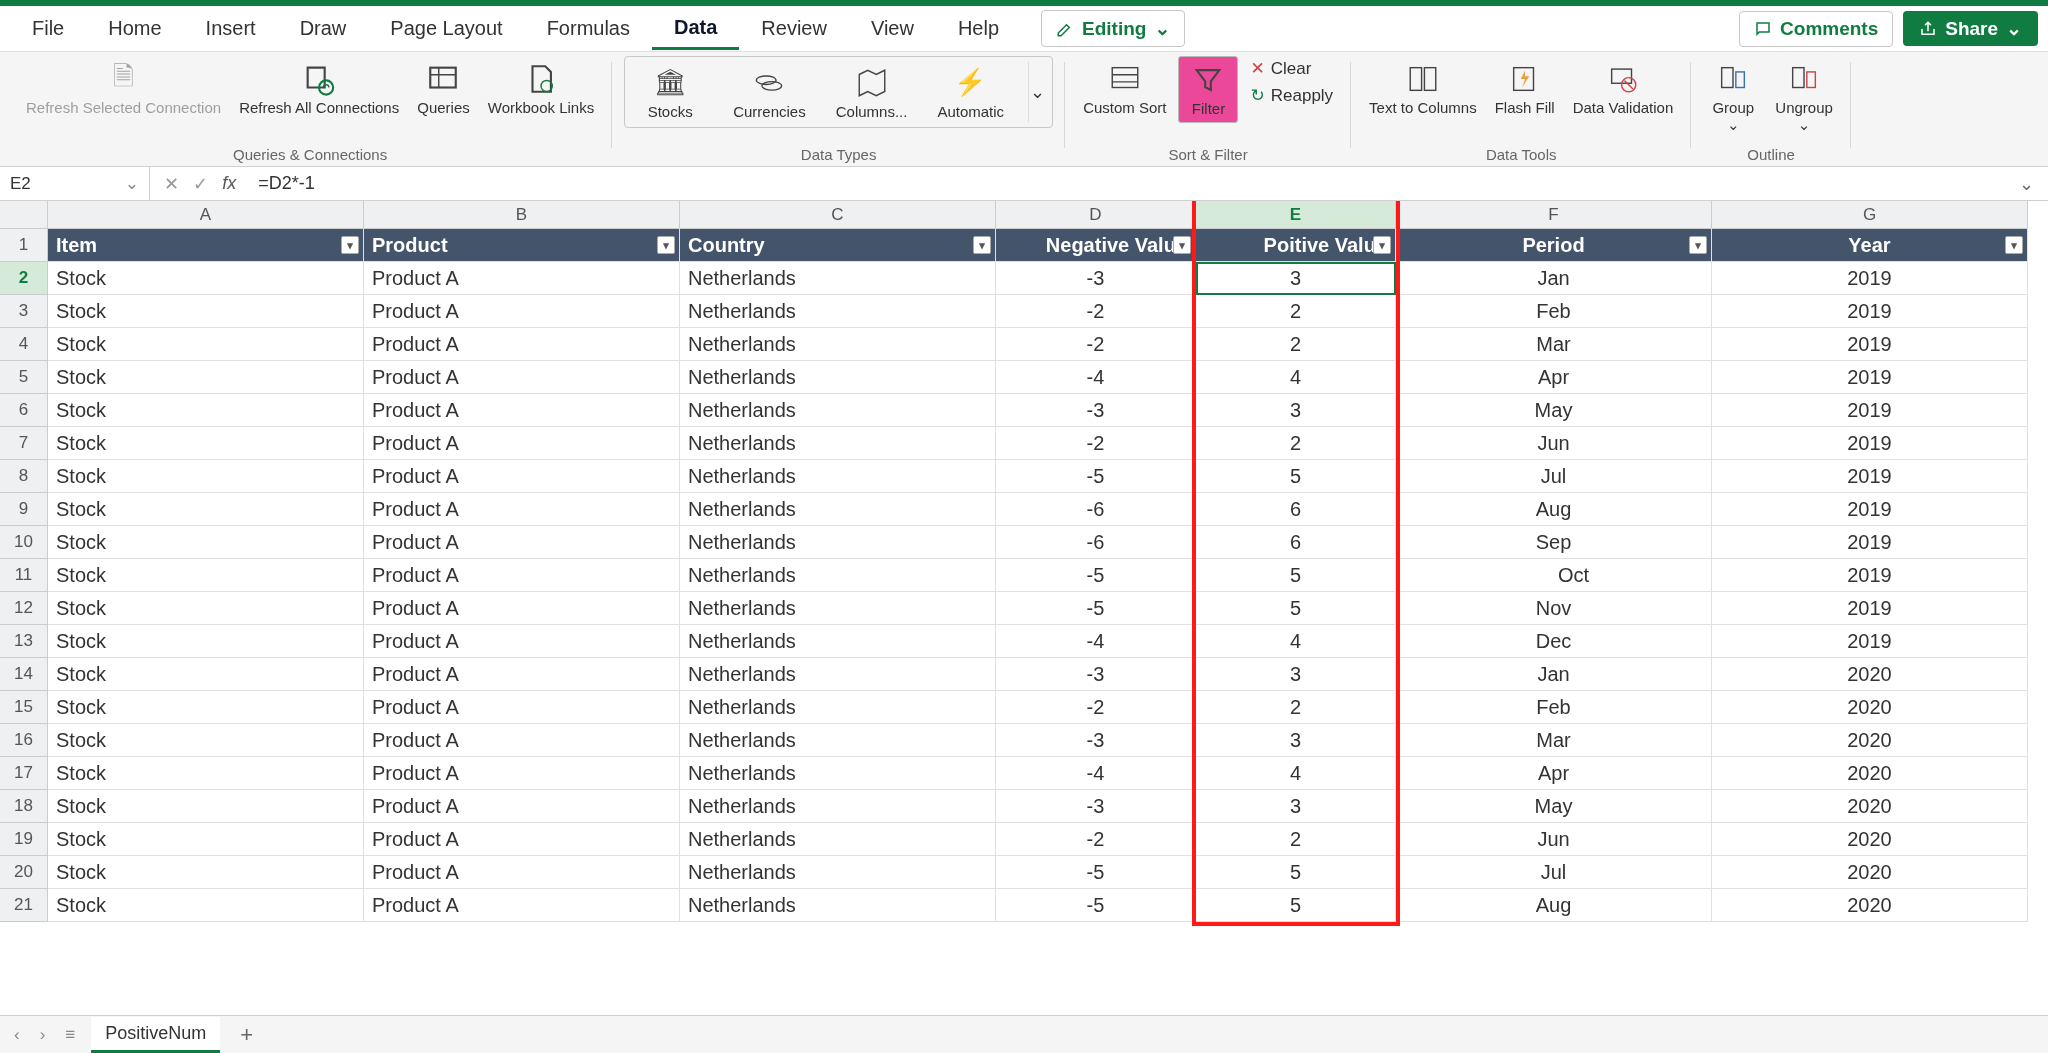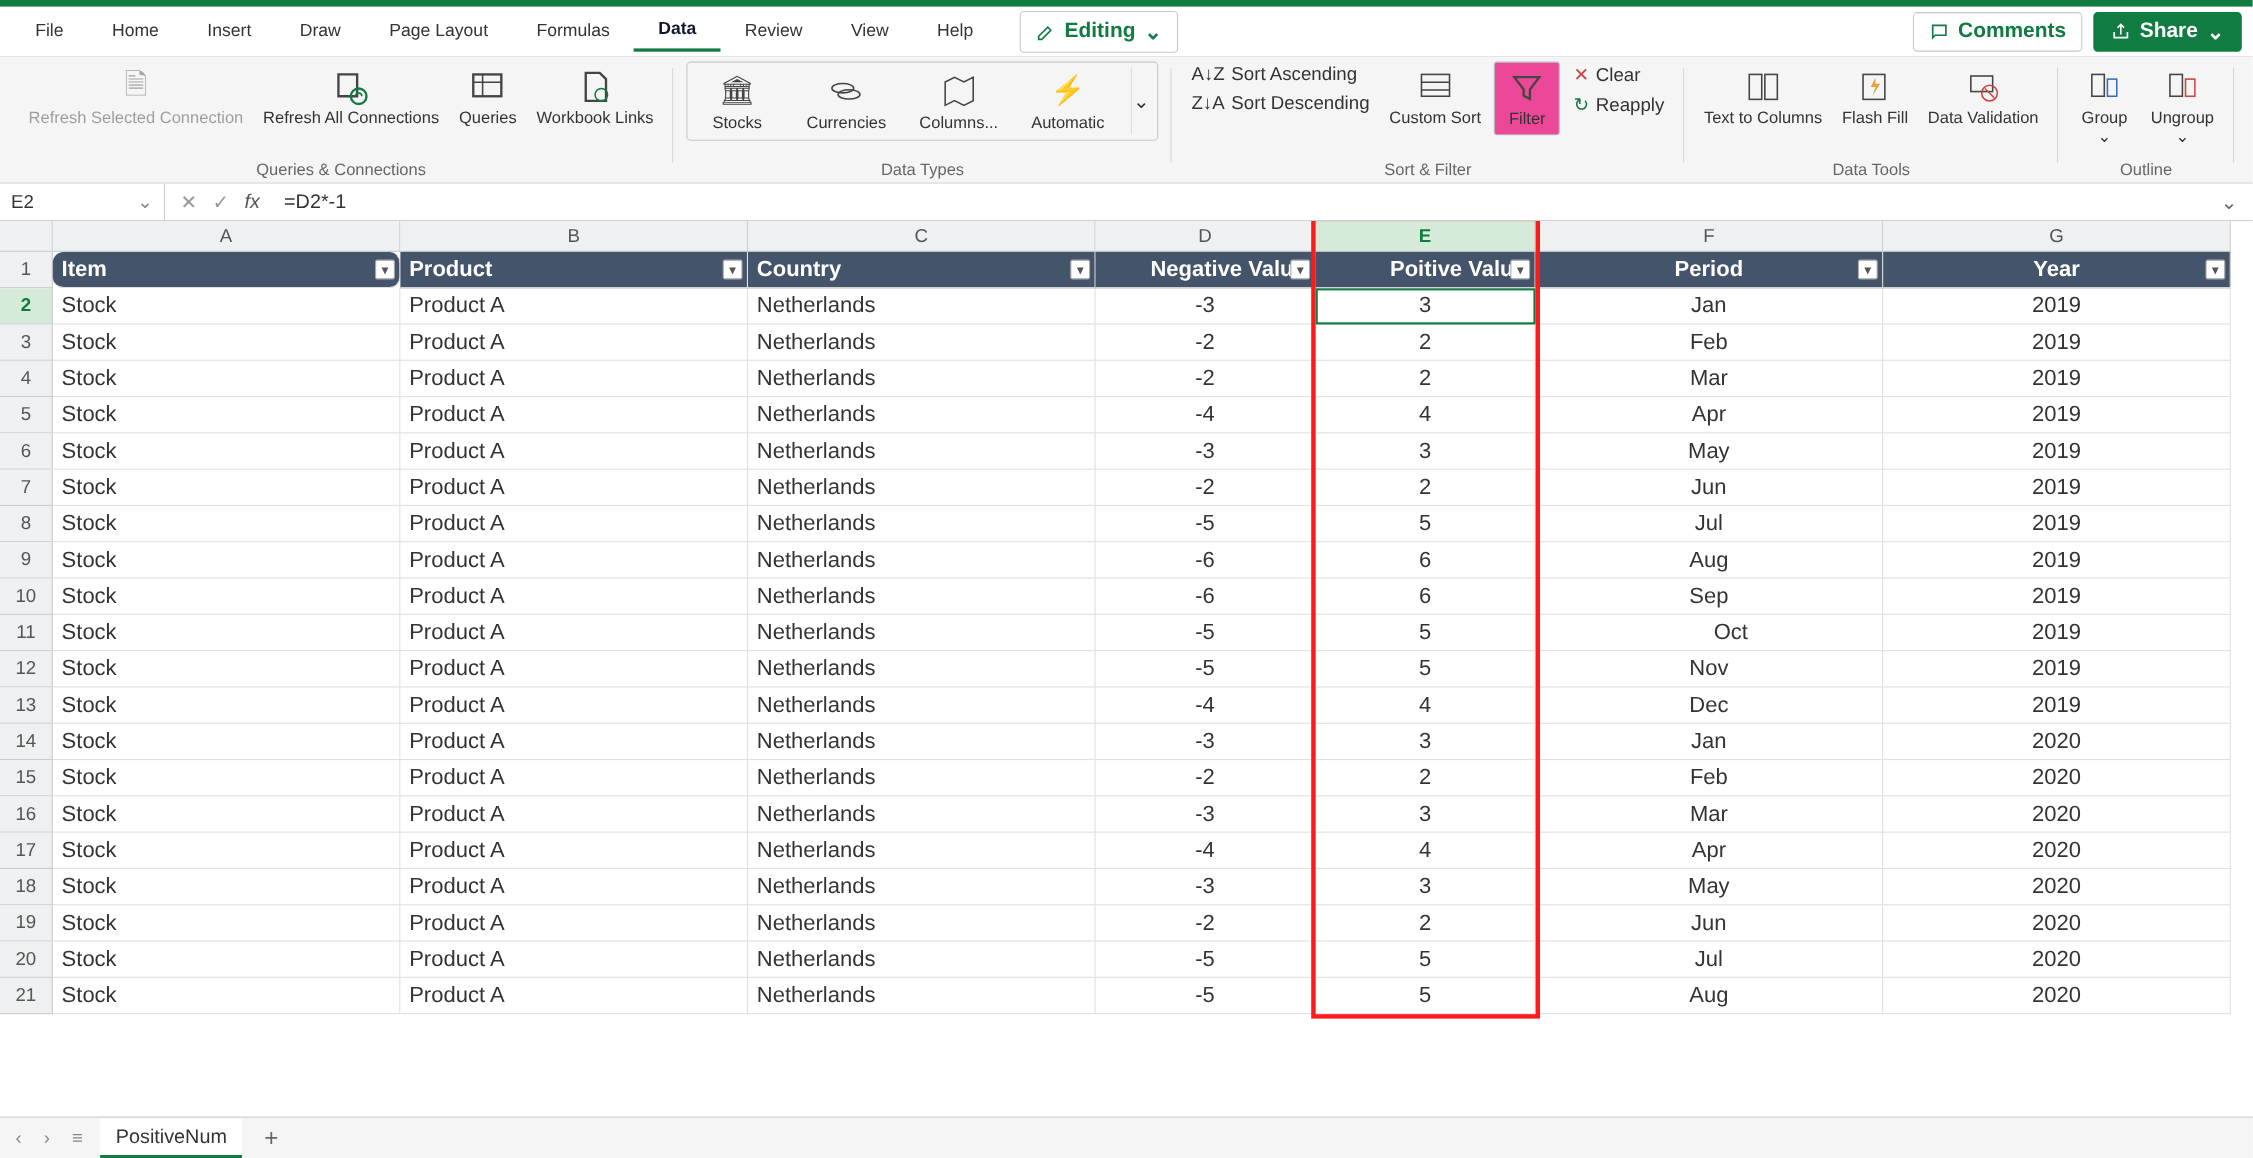--- a/index.html
+++ b/index.html
@@ -3,21 +3,21 @@
 <meta charset="utf-8">
 <style>
 * { box-sizing: border-box; margin: 0; padding: 0; font-family: "Segoe UI", Arial, sans-serif; }
 body { background: #fff; width: 2048px; height: 1053px; overflow: hidden; font-size: 18px; color: #333; }
 
 
 .topbar { height: 6px; background: #107c41; }
 
 
 .menubar { display: flex; align-items: center; height: 46px; padding: 0 10px; border-bottom: 1px solid #e0e0e0; }
-.menubar .mitem { padding: 8px 22px; cursor: pointer; color: #333; font-size: 16px; }
+.menubar .mitem { padding: 8px 22px; cursor: pointer; color: #333; font-size: 20px; }
 .menubar .mitem.active { color: #0f172a; font-weight: 600; border-bottom: 3px solid #107c41; }
 .menubar .spacer { flex: 1; }
 .editing-btn { border: 1px solid #c8c8c8; border-radius: 4px; padding: 6px 14px; margin-left: 20px; display: flex; align-items: center; gap: 8px; color: #107c41; font-size: 19px; font-weight: 600; cursor: pointer; }
 .comments-btn { border: 1px solid #c8c8c8; border-radius: 4px; padding: 6px 14px; margin-left: 10px; display: flex; align-items: center; gap: 8px; color: #107c41; font-size: 19px; font-weight: 600; cursor: pointer; }
 .share-btn { background: #107c41; color: #fff; border-radius: 4px; padding: 6px 16px; margin-left: 10px; display: flex; align-items: center; gap: 8px; font-size: 19px; font-weight: 600; cursor: pointer; }
 
 
 .ribbon { display: flex; height: 115px; background: #f5f5f5; border-bottom: 1px solid #d0d0d0; padding: 4px 8px 0 8px; }
 .rgroup { display: flex; flex-direction: column; align-items: center; padding: 0 12px; position: relative; }
 .rgroup .items { display: flex; align-items: flex-start; gap: 6px; height: 88px; }
@@ -172,30 +172,20 @@
           <div class="lbl">Automatic</div>
         </div>
         <div class="dt-drop">⌄</div>
       </div>
     </div>
     <div class="glabel">Data Types</div>
   </div>
 
   <div class="rgroup">
     <div class="items">
-      <div class="rowbtns">
-        <div class="rowbtn">
-            <span class="rico">A↓Z</span>
-            <span>Sort Ascending</span>
-          </div>
-        <div class="rowbtn">
-            <span class="rico">Z↓A</span>
-            <span>Sort Descending</span>
-          </div>
-      </div>
       <div class="rbtn">
         <div class="ico">
             <svg width="34" height="34" viewBox="0 0 24 24">
               <rect x="3" y="4" width="18" height="14" fill="none" stroke="#444"></rect>
               <path d="M3 9h18M3 14h18" stroke="#444"></path>
             </svg>
           </div>
         <div class="lbl">Custom Sort</div>
       </div>
       <div class="rbtn active">
@@ -324,21 +314,21 @@
       <div class="rowhdr">15</div>
       <div class="rowhdr">16</div>
       <div class="rowhdr">17</div>
       <div class="rowhdr">18</div>
       <div class="rowhdr">19</div>
       <div class="rowhdr">20</div>
       <div class="rowhdr">21</div>
     </div>
   <div class="cells" id="cells">
       <div class="row header-row">
-        <div class="cell " style="width: 316px; border-radius: 10px;">Item<div class="filter-tog">▾</div></div>
+        <div class="cell " style="width: 316px;">Item<div class="filter-tog">▾</div></div>
         <div class="cell " style="width: 316px;">Product<div class="filter-tog">▾</div></div>
         <div class="cell " style="width: 316px;">Country<div class="filter-tog">▾</div></div>
         <div class="cell right" style="width: 200px;">Negative Value<div class="filter-tog">▾</div></div>
         <div class="cell right" style="width: 200px;">Poitive Value<div class="filter-tog">▾</div></div>
         <div class="cell center" style="width: 316px;">Period<div class="filter-tog">▾</div></div>
         <div class="cell center" style="width: 316px;">Year<div class="filter-tog">▾</div></div>
       </div>
       <div class="row">
         <div class="cell " style="width: 316px;">Stock</div>
         <div class="cell " style="width: 316px;">Product A</div>

